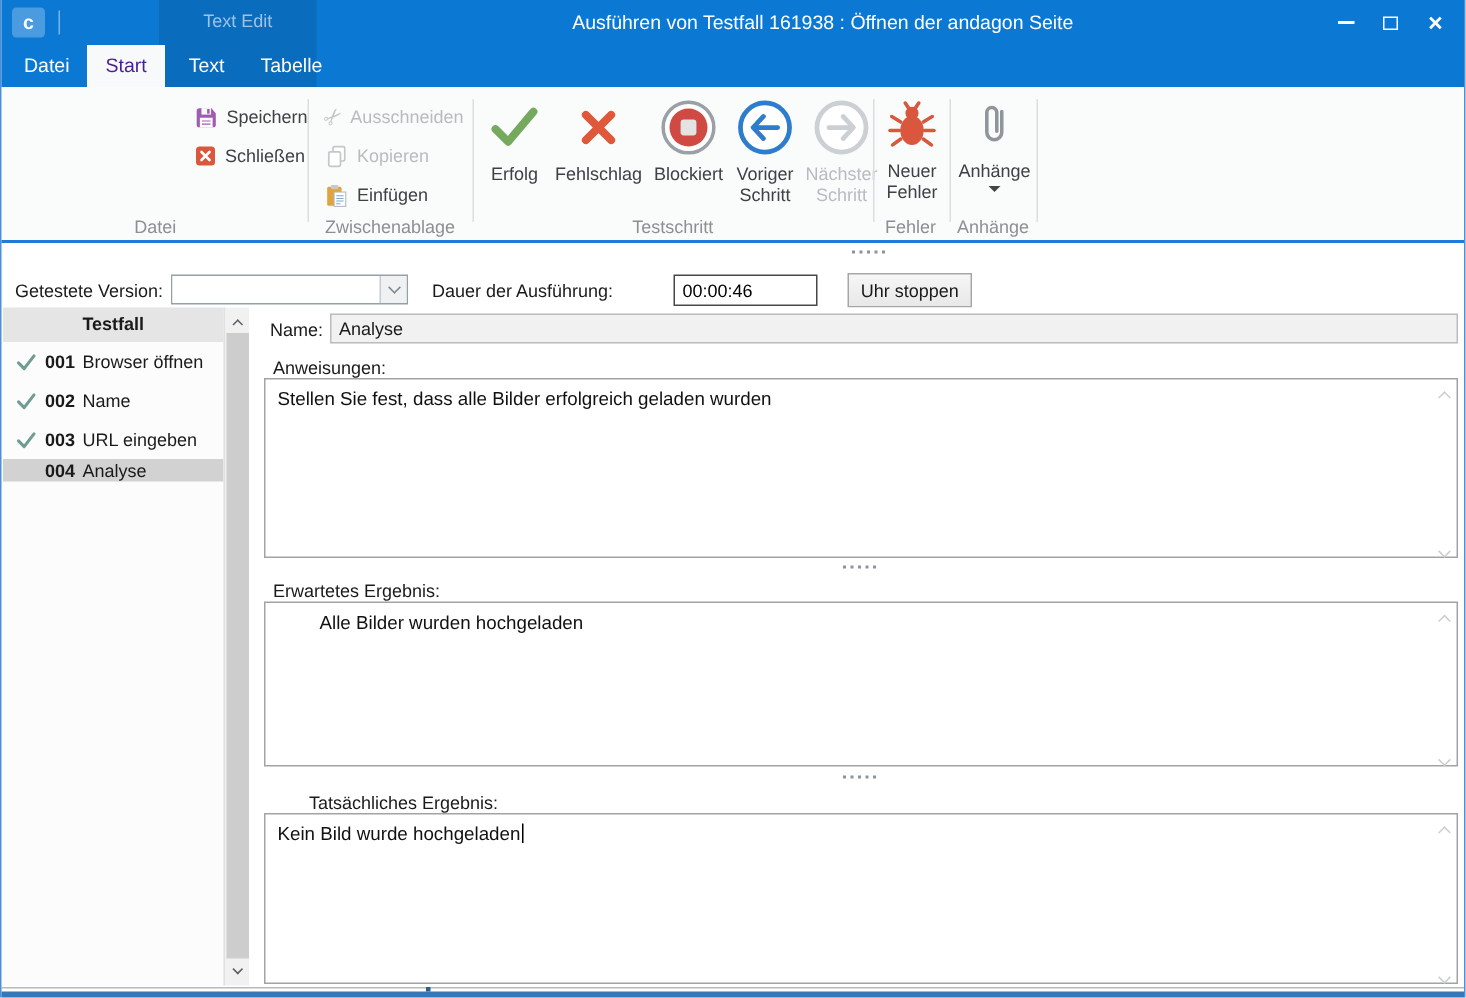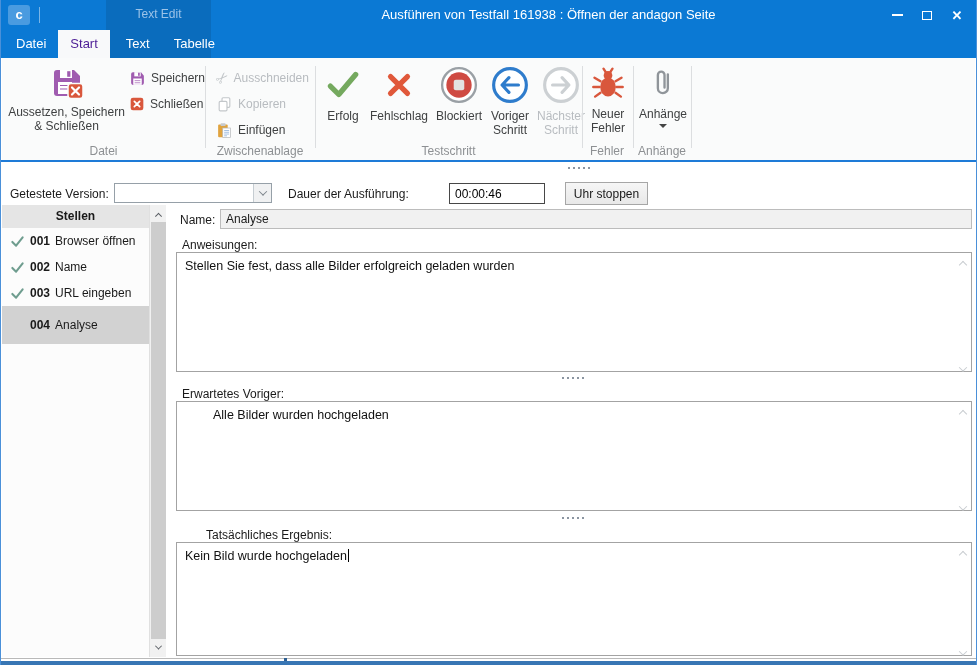--- a/index.html
+++ b/index.html
@@ -56,21 +56,21 @@
   .durbox { position:absolute; left:447px; top:21px; width:96px; height:21px; border:1px solid #474747; background:#fff;
             font:12px "Liberation Sans",sans-serif; padding:0 5px; outline:none; }
   .pushbtn { position:absolute; left:563px; top:20px; width:83px; height:23px; background:linear-gradient(#f6f6f6,#e8e8e8);
              border:1px solid #a6a6a6; font:12px "Liberation Sans",sans-serif; color:#1a1a1a; }
 
   
   .main { position:absolute; left:1px; right:1px; top:205px; height:452px; background:#fff; }
   .steps-panel { position:absolute; left:0; top:0; width:147px; height:100%; background:#fcfcfc; }
   .steps-header { height:23px; background:#e5e5e5; font-weight:bold; text-align:center; line-height:23px; }
   .step-row { display:flex; align-items:center; height:26px; padding-left:8px; }
-  .step-row.sel { background:#d2d2d2; height:38px; }
+  .step-row.sel { background:#d2d2d2; height:15px; }
   .step-ic { width:20px; display:flex; align-items:center; }
   .step-num { font-weight:bold; margin-right:5px; }
   .vscroll { position:absolute; left:147px; top:0; width:17px; height:100%; background:#f1f1f1; border-left:1px solid #e0e0e0; }
   .vs-btn { position:absolute; left:0; width:17px; height:17px; display:flex; align-items:center; justify-content:center; }
   .vs-btn .chev { border-color:#5a5f64; width:5px; height:5px; }
   .vs-up { top:0; } .vs-up .chev { transform:rotate(-135deg) translate(-2px,-2px); }
   .vs-down { bottom:1px; }
   .vs-thumb { position:absolute; left:1px; top:17px; bottom:18px; width:15px; background:#cdcdcd; }
 
   .detail { position:absolute; left:174px; top:0; width:796px; height:100%; }
@@ -116,32 +116,20 @@
     <div class="tabs">
       <div class="tab" style="margin-left:3px">Datei</div>
       <div class="tab sel">Start</div>
       <div class="tab" style="margin-left:4px">Text</div>
       <div class="tab">Tabelle</div>
     </div>
   </div>
 
   <div class="ribbon">
 
-    <div class="bigbtn" style="left:6px; width:117px;">
-      <svg class="bicon" width="34" height="34" viewBox="0 0 34 34">
-        <path d="M4 7 a3 3 0 0 1 3-3 H24 L30 10 V27 a3 3 0 0 1-3 3 H7 a3 3 0 0 1-3-3 Z" fill="#a05cb0"></path>
-        <rect x="10" y="4" width="12" height="8" fill="#fff"></rect>
-        <rect x="17.2" y="5.2" width="3.2" height="5.6" fill="#a05cb0"></rect>
-        <rect x="8" y="16" width="14" height="12" fill="#fff"></rect>
-        <path d="M10 19.5 h10 M10 23 h10" stroke="#a05cb0" stroke-width="1.2"></path>
-        <rect x="18" y="17.5" width="15" height="15" rx="3" fill="#d9573c" stroke="#fafbfb" stroke-width="1.5"></rect>
-        <path d="M22 21.5 l7 7 M29 21.5 l-7 7" stroke="#fff" stroke-width="2.2" stroke-linecap="round"></path>
-      </svg>
-      <div class="blabel">Aussetzen, Speichern &amp; Schließen</div>
-    </div>
     <div class="smallbtn" style="left:127px; top:10px;">
       <svg width="17" height="17" viewBox="0 0 24 24">
         <path d="M3 5.5 a2.5 2.5 0 0 1 2.5-2.5 H17 L21 8 V18.5 a2.5 2.5 0 0 1-2.5 2.5 H5.5 A2.5 2.5 0 0 1 3 18.5 Z" fill="#a05cb0"></path>
         <rect x="7.5" y="3" width="9" height="6" fill="#fff"></rect>
         <rect x="12.8" y="3.8" width="2.4" height="4.4" fill="#a05cb0"></rect>
         <rect x="6" y="12" width="12" height="9" fill="#fff"></rect>
         <path d="M8 15 h8 M8 18 h8" stroke="#a05cb0" stroke-width="1"></path>
       </svg>
       <span>Speichern</span>
     </div>
@@ -254,21 +242,21 @@
         </div>
     </div>
     <div class="lbl" style="left:286px; top:25px;">Dauer der Ausführung:</div>
     <input class="durbox" value="00:00:46" style="">
     <button class="pushbtn">Uhr stoppen</button>
   </div>
 
   <div class="main">
 
     <div class="steps-panel">
-      <div class="steps-header">Stellen</div>
+      <div class="steps-header">Testfall</div>
       <div class="step-row">
         <span class="step-ic">
           <svg width="15" height="15" viewBox="0 0 16 16">
               <path d="M2.5 8.5 L6.5 12.5 L13.5 3.5" fill="none" stroke="#6f9d8f" stroke-width="2.2" stroke-linecap="round" stroke-linejoin="round"></path>
             </svg>
         </span>
         <span class="step-num">001</span>
         <span>Browser öffnen</span>
       </div>
       <div class="step-row">
@@ -317,21 +305,21 @@
         <span class="tchev tdn"><span class="chev"></span></span>
       </div>
 
       <div class="grip grip-mid" style="top:172px;">
           <i></i>
           <i></i>
           <i></i>
           <i></i>
           <i></i>
         </div>
-      <div class="lbl" style="left:6px; top:182px;">Erwartetes Voriger:</div>
+      <div class="lbl" style="left:6px; top:182px;">Erwartetes Ergebnis:</div>
       <div class="ta" style="top:196px; height:110px;padding-left:36px;">
         <span>Alle Bilder wurden hochgeladen</span>
         <span class="tchev tup"><span class="chev"></span></span>
         <span class="tchev tdn"><span class="chev"></span></span>
       </div>
 
       <div class="grip grip-mid" style="top:312px;">
           <i></i>
           <i></i>
           <i></i>

